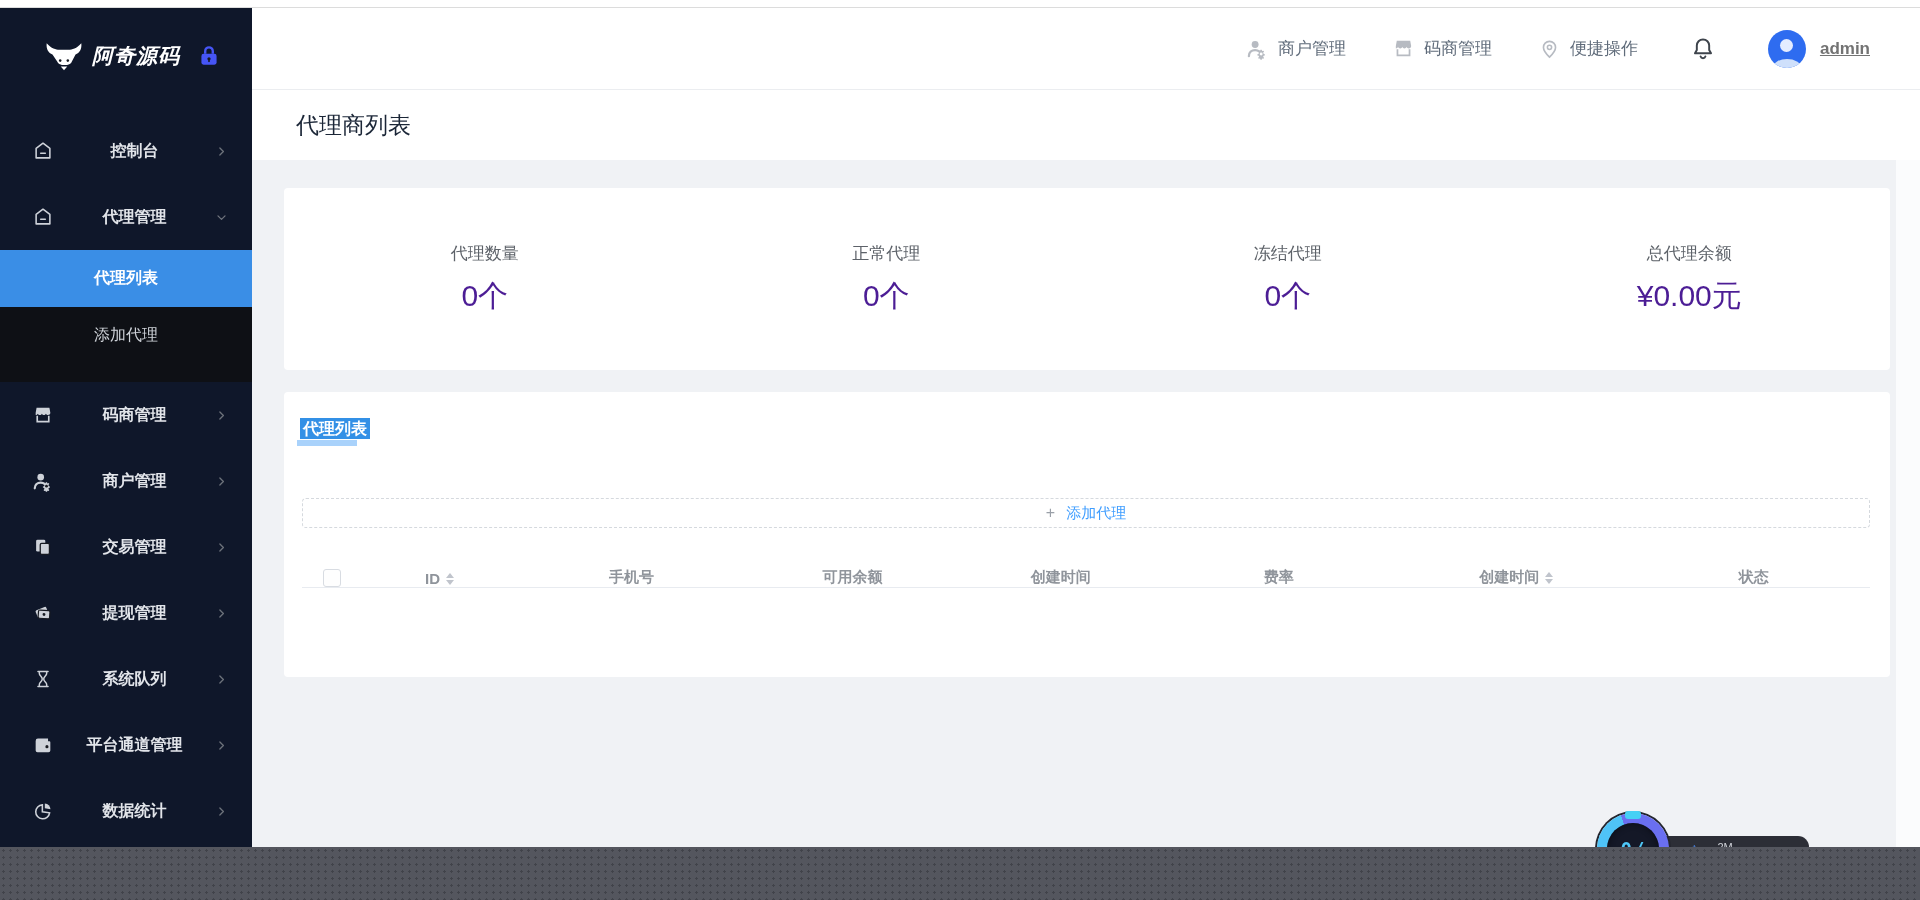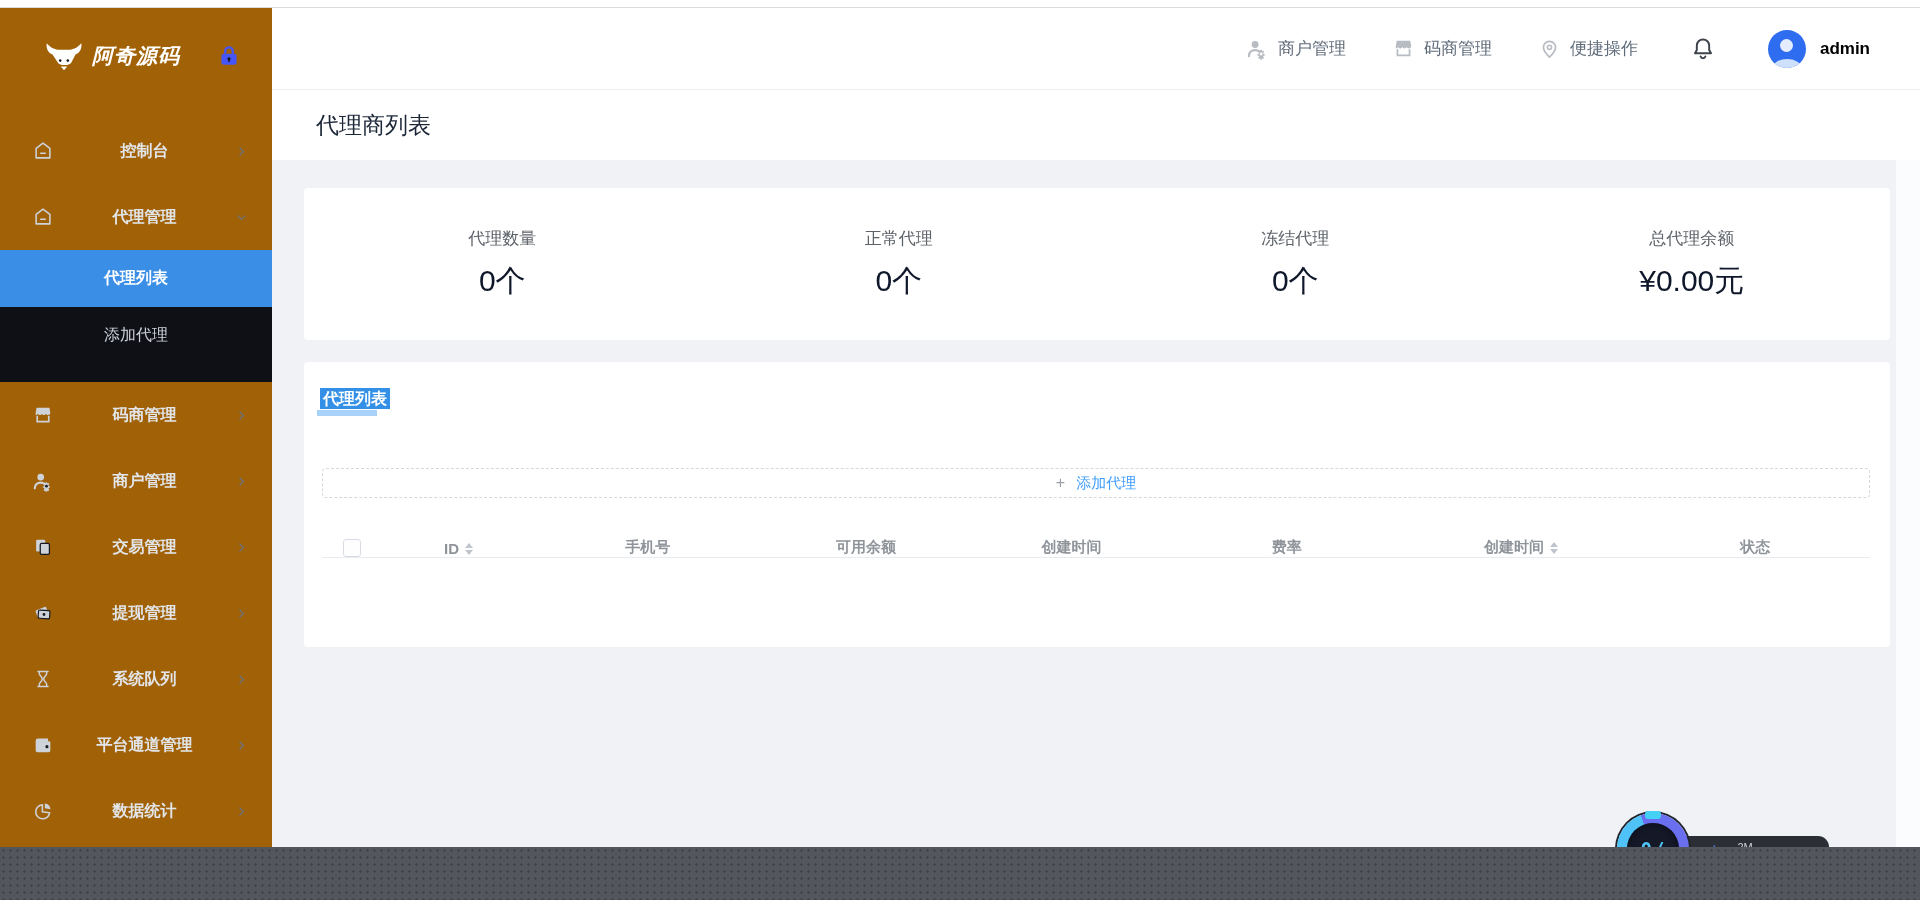--- a/index.html
+++ b/index.html
@@ -4,21 +4,21 @@
 <style>
   * { margin:0; padding:0; box-sizing:border-box; }
   html,body { width:1920px; height:900px; overflow:hidden;
     font-family:"Liberation Sans","DejaVu Sans",sans-serif; background:#54565e; }
 
   .top-strip { height:8px; background:#fff; border-bottom:1px solid #dcdcdc; }
 
   .app { display:flex; height:839px; }
 
   
-  .sidebar { width:272px; background:#a16207; flex-shrink:0; display:flex; flex-direction:column; }
+  .sidebar { width:252px; background:#0f172a; flex-shrink:0; display:flex; flex-direction:column; }
   .logo-row { height:96px; display:flex; align-items:center; padding:0 30px 0 44px; }
   .logo-bull { width:40px; height:30px; margin-right:8px; }
   .logo-text { color:#fff; font-size:21px; font-weight:700; font-style:italic; letter-spacing:1px; }
   .lock-btn { margin-left:auto; width:26px; height:26px; cursor:pointer; }
   .menu { padding-top:14px; }
   .menu-item { height:66px; display:flex; align-items:center; padding:0 24px 0 32px; cursor:pointer; }
   .menu-item .m-icon { width:22px; height:22px; color:#ced2d9; flex-shrink:0; }
   .menu-item .m-label { flex:1; text-align:center; color:#e2e5ea; font-size:16px; font-weight:700; }
   .menu-item .chev { width:13px; height:13px; color:#6d727b; flex-shrink:0; }
   .chev svg { width:13px; height:13px; display:block; }
@@ -35,32 +35,32 @@
   .nav-item { display:flex; align-items:center; gap:9px; margin-left:46px;
     color:#5f6b7a; font-size:17px; cursor:pointer; --hole:#fff; }
   .nav-item .n-icon { width:23px; height:23px; color:#b7bbc2; }
   .bell-btn { margin-left:52px; width:26px; height:26px; color:#3e444c; cursor:pointer; }
   .user-box { display:flex; align-items:center; gap:14px; margin-left:52px; cursor:pointer; }
   .avatar { width:38px; height:38px; border-radius:50%; background:#2e6cf0; position:relative;
     overflow:hidden; display:flex; justify-content:center; }
   .avatar .head { width:13px; height:13px; border-radius:50%; background:#e4ecff; margin-top:9px; }
   .avatar::after { content:""; position:absolute; bottom:-8px; left:5px; right:5px; height:17px;
     border-radius:50%; background:#cfe0fb; }
-  .user-name { color:#000000; font-size:17px; font-weight:700; }
+  .user-name { color:#737373; font-size:17px; font-weight:700;text-decoration:underline; }
 
   .title-band { height:70px; background:#fff; display:flex; align-items:center; padding-left:44px; }
   .page-title { font-size:23px; color:#1b2637; }
 
   .content { flex:1; padding:28px 30px 0 32px; position:relative; }
   .scroll-strip { position:absolute; right:0; top:0; bottom:0; width:24px; background:#fbfcfd; }
 
-  .stats-card { background:#fff; border-radius:4px; height:152px; display:flex; align-items:center; position:relative; }
+  .stats-card { background:#fff; border-radius:4px; height:182px; display:flex; align-items:center; position:relative; }
   .stat { flex:1; display:flex; flex-direction:column; align-items:center; gap:11px; }
   .stat-label { font-size:17px; color:#5d6269; }
-  .stat-value { font-size:30px; color:#0f172a; }
+  .stat-value { font-size:30px; color:#4c1d95; }
 
   .list-card { margin-top:22px; background:#fff; border-radius:4px; height:285px;
     padding:27px 18px 0 16px; position:relative; }
   .section-title { display:inline-block; position:relative; margin-left:0; }
   .section-title .hl { background:#3390e6; color:#fff; font-size:16px; font-weight:700; padding:2px 3px; }
   .section-title::after { content:""; position:absolute; left:-3px; top:100%; width:86%; height:6px; background:#a9d2fb; }
 
   .add-btn { margin:58px 2px 0 2px; height:30px; border:1px dashed #d5d9de; border-radius:4px;
     display:flex; align-items:center; justify-content:center; gap:11px; cursor:pointer; background:#fff; }
   .add-plus { color:#9aa0a8; font-size:16px; }

